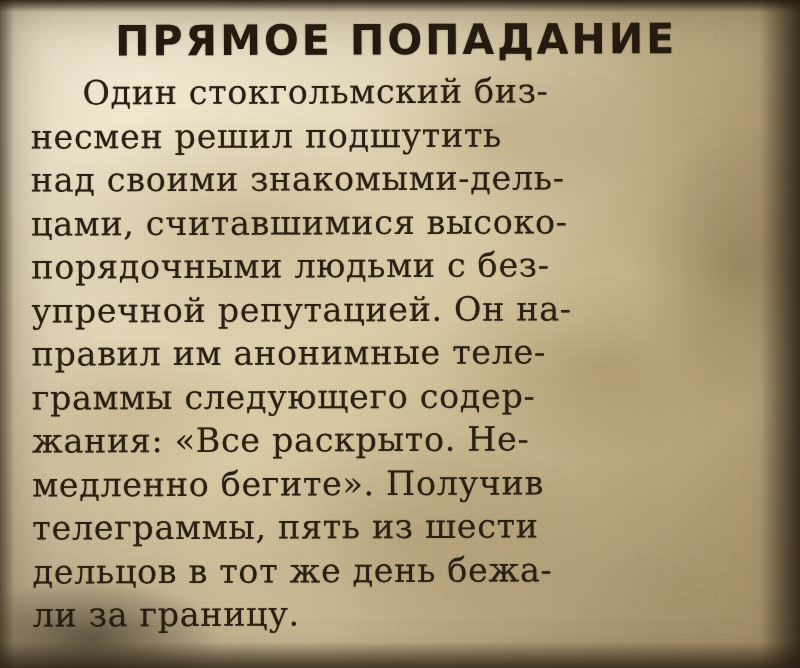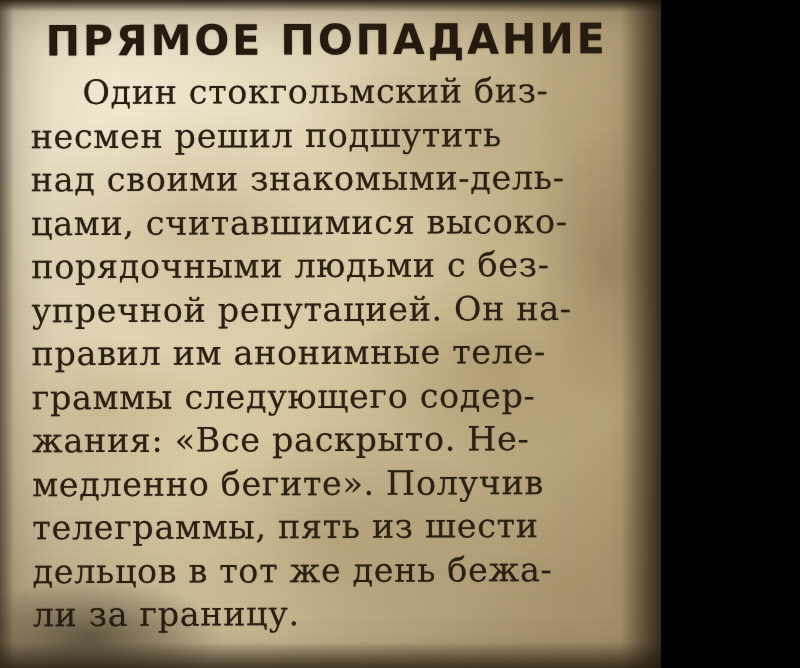--- a/index.html
+++ b/index.html
@@ -2,21 +2,21 @@
 <html lang="ru"><head>
 <meta charset="utf-8">
 <style>
   html, body {
     margin: 0;
     padding: 0;
     background: #000;
   }
   #page {
     position: relative;
-    width: 661px;
+    width: 800px;
     height: 668px;
     overflow: hidden;
     background: #4d7c0f;
   }
 
   
   #paper {
     position: absolute;
     inset: 0;
     background:

